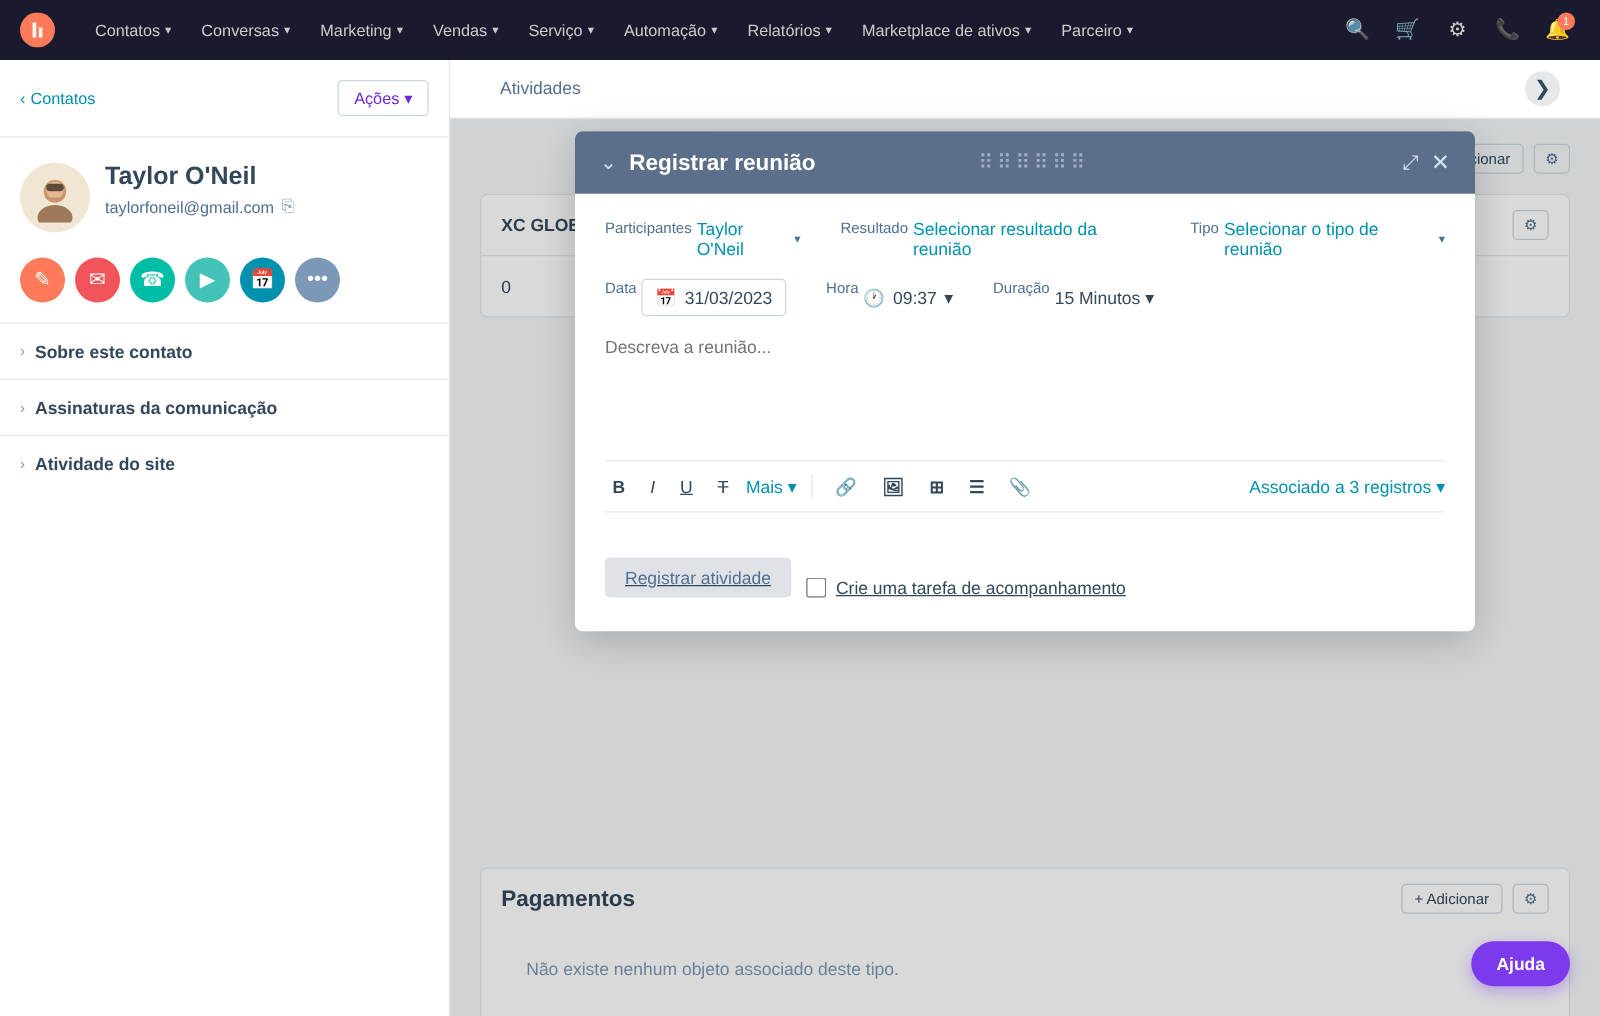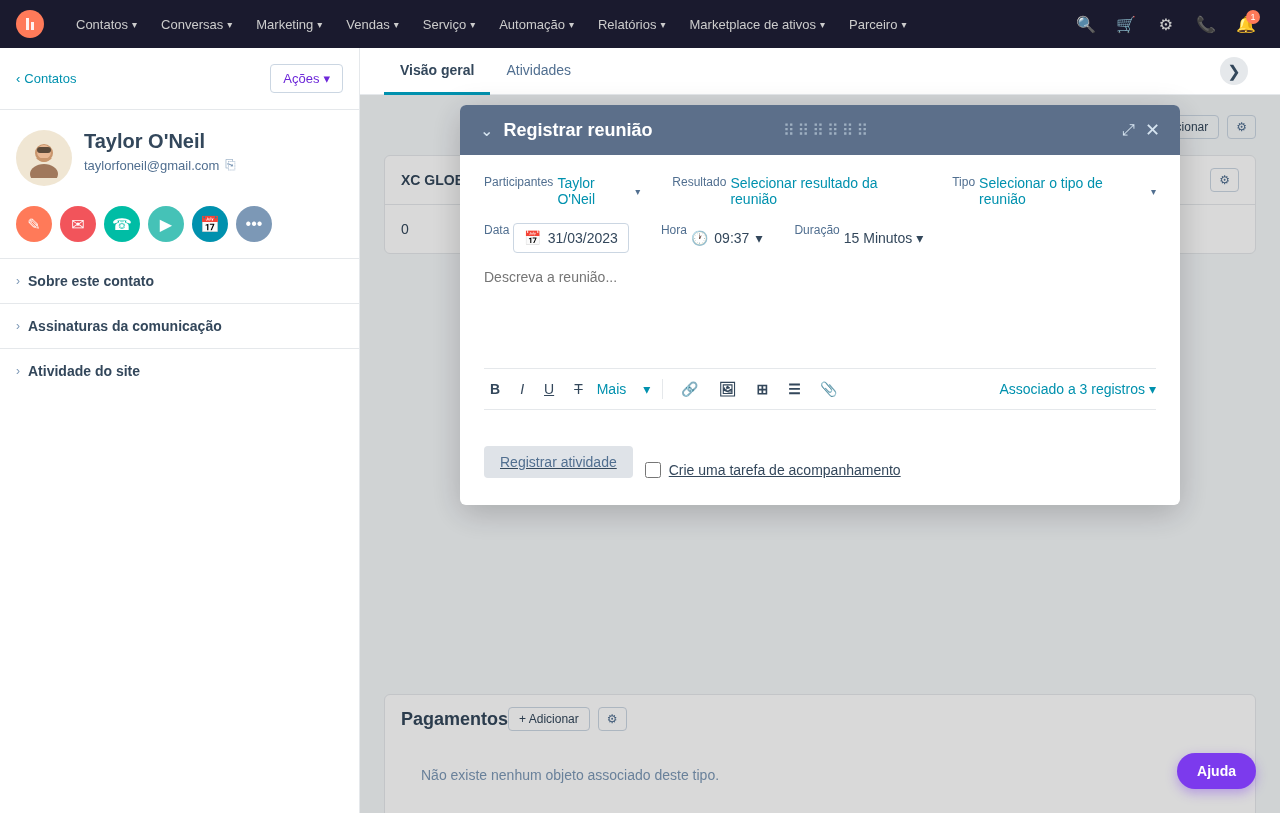--- a/index.html
+++ b/index.html
@@ -156,21 +156,21 @@
       display: flex; align-items: center; gap: 8px; padding: 8px 0; border-top: 1px solid #e5e8eb;
       border-bottom: 1px solid #e5e8eb; margin-bottom: 16px;
     }
     .toolbar-btn {
       background: none; border: none; cursor: pointer; color: #33475b;
       font-size: 14px; padding: 4px 6px; border-radius: 3px; font-weight: 700;
     }
     .toolbar-separator { width: 1px; background: #e5e8eb; height: 20px; margin: 0 4px; }
     .toolbar-more {
       color: #0091ae; font-size: 14px; cursor: pointer;
-      display: flex; align-items: center; gap: 17px;
+      display: flex; align-items: center; gap: 4px;
     }
     .associated-link { margin-left: auto; color: #0091ae; font-size: 14px; cursor: pointer; display: flex; align-items: center; gap: 4px; }
 
     
     .modal-footer { display: flex; align-items: flex-end; gap: 12px; padding: 0 24px 20px; text-decoration: underline; }
     .btn-register {
       background: #dfe3e8; border: none; border-radius: 4px;
       padding: 8px 16px; font-size: 14px; color: #516f90; cursor: pointer;
     }
     .checkbox-wrap { display: flex; align-items: center; gap: 8px; font-size: 14px; color: #33475b; }
@@ -324,21 +324,20 @@
     </div>
     <div class="sidebar-section">
       <span class="sidebar-section-chevron">›</span>
       <span class="sidebar-section-label">Atividade do site</span>
     </div>
   </div>
 
   <div class="main-content">
 
     <div class="tabs-bar">
-      <div class="tab active">Visão geral</div>
       <div class="tab">Atividades</div>
       <div style="margin-left:auto; display:flex; align-items:center; padding: 0 8px;">
         <div style="width:28px;height:28px;border-radius:50%;background:#e5e8eb;display:flex;align-items:center;justify-content:center;cursor:pointer;font-size:16px;">❯</div>
       </div>
     </div>
 
     <div class="main-area">
 
       <div style="display:flex; justify-content:flex-end; gap:8px; margin-bottom:16px;">
         <button class="add-btn">+ Adicionar</button>
@@ -451,21 +450,21 @@
             <button class="btn-register">Registrar atividade</button>
             <div class="checkbox-wrap">
               <input type="checkbox" style="">
               <span>Crie uma tarefa de acompanhamento</span>
             </div>
           </div>
         </div>
       </div>
 
       <div class="card" style="margin-top: 440px;">
-        <div style="display:flex; align-items:center; justify-content:flex-start; padding: 12px 16px 0;">
+        <div style="display:flex; align-items:center; justify-content:space-between; padding: 12px 16px 0;">
           <h3 class="payments-title" style="padding:0;">Pagamentos</h3>
           <div style="display:flex; gap:8px;">
             <button class="add-btn">+ Adicionar</button>
             <button class="gear-btn">⚙</button>
           </div>
         </div>
         <div class="card-body">
           <p class="no-data">Não existe nenhum objeto associado deste tipo.</p>
         </div>
       </div>

